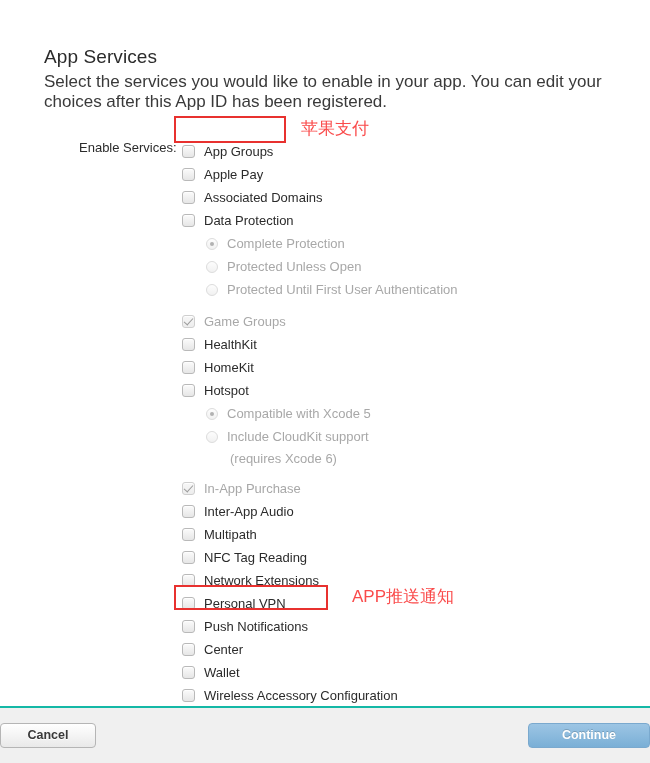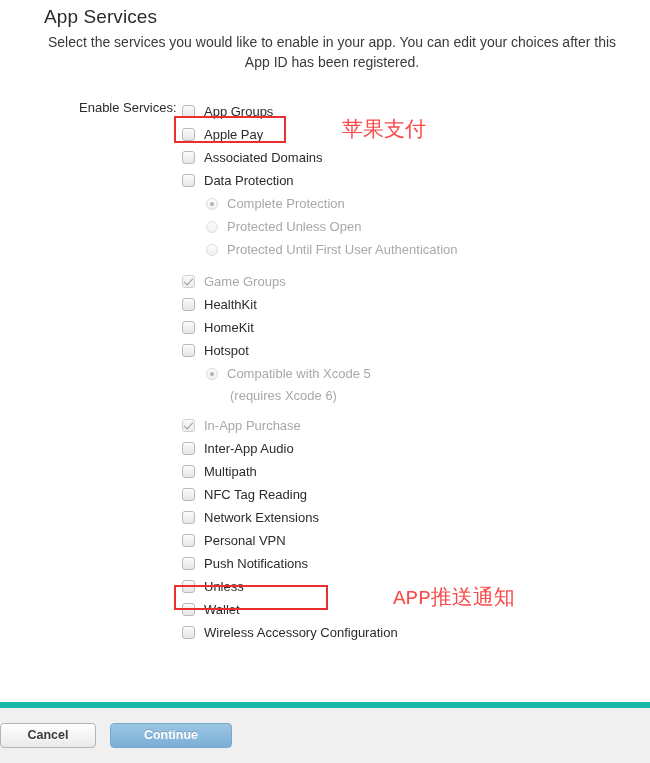--- a/index.html
+++ b/index.html
@@ -12,35 +12,35 @@
     background: #ffffff;
     font-family: "Liberation Sans", "DejaVu Sans", sans-serif;
     color: #333333;
     overflow: hidden;
     position: relative;
   }
 
   
   #page-header {
     padding: 6px 30px 0 44px;
+    margin-top: 40px;
   }
   #page-title {
     font-size: 19px;
     font-weight: normal;
     color: #2b2b2b;
     margin: 0 0 4px 0;
     letter-spacing: 0.1px;
   }
   #page-subtitle {
-    font-size: 14px;
+    font-size: 17px;
     line-height: 20px;
     color: #3a3a3a;
     max-width: 580px;
     margin: 0;
-    text-align: center;
   }
 
   
   #services-form {
     position: relative;
     padding: 0 0 0 0;
     margin-top: 28px;
   }
   #enable-services-label {
     position: absolute;
@@ -152,47 +152,46 @@
   }
   #anno-box-push-notifications {
     left: 174px;
     top: 585px;
     width: 154px;
     height: 25px;
   }
   .anno-text {
     position: absolute;
     color: #fa4b4b;
-    font-size: 21px;
-    font-family: Liberation Mono, monospace;
+    font-size: 17px;
+    font-family: Liberation Sans, sans-serif;
     white-space: nowrap;
     line-height: 1;
-    margin-left: 41px;
   }
   #anno-text-apple-pay {
     left: 301px;
     top: 120px;
   }
   #anno-text-push-notifications {
     left: 352px;
     top: 588px;
   }
 
   
   #footer {
     position: absolute;
     left: 0;
     right: 0;
     bottom: 0;
     height: 55px;
     background: #f0f0f0;
-    border-top: 6px solid #14b8a6;
+    border-top: 2px solid #14b8a6;
     display: flex;
     align-items: center;
-    justify-content: flex-start;
+    justify-content: space-between;
     gap: 14px;
   }
   .btn {
     font-family: "Liberation Sans", sans-serif;
     font-size: 12.5px;
     font-weight: bold;
     padding: 0;
     height: 25px;
     width: 96px;
     border-radius: 4px;
@@ -267,20 +266,24 @@
         <span class="lbl">HomeKit</span>
       </li>
       <li class="row">
         <span class="cb"></span>
         <span class="lbl">Hotspot</span>
       </li>
       <li class="row sub">
         <span class="rb selected"></span>
         <span class="lbl dim">Compatible with Xcode 5</span>
       </li>
+      <li class="row sub">
+        <span class="rb"></span>
+        <span class="lbl dim">Include CloudKit support</span>
+      </li>
       <li class="row cont">
         <span class="lbl dim">(requires Xcode 6)</span>
       </li>
       <li class="row gap-above">
         <span class="cb checked disabled"></span>
         <span class="lbl dim">In-App Purchase</span>
       </li>
       <li class="row">
         <span class="cb"></span>
         <span class="lbl">Inter-App Audio</span>
@@ -300,21 +303,21 @@
       <li class="row">
         <span class="cb"></span>
         <span class="lbl">Personal VPN</span>
       </li>
       <li class="row">
         <span class="cb"></span>
         <span class="lbl">Push Notifications</span>
       </li>
       <li class="row">
         <span class="cb"></span>
-        <span class="lbl">Unless</span>
+        <span class="lbl">Center</span>
       </li>
       <li class="row">
         <span class="cb"></span>
         <span class="lbl">Wallet</span>
       </li>
       <li class="row">
         <span class="cb"></span>
         <span class="lbl">Wireless Accessory Configuration</span>
       </li>
     </ul>

